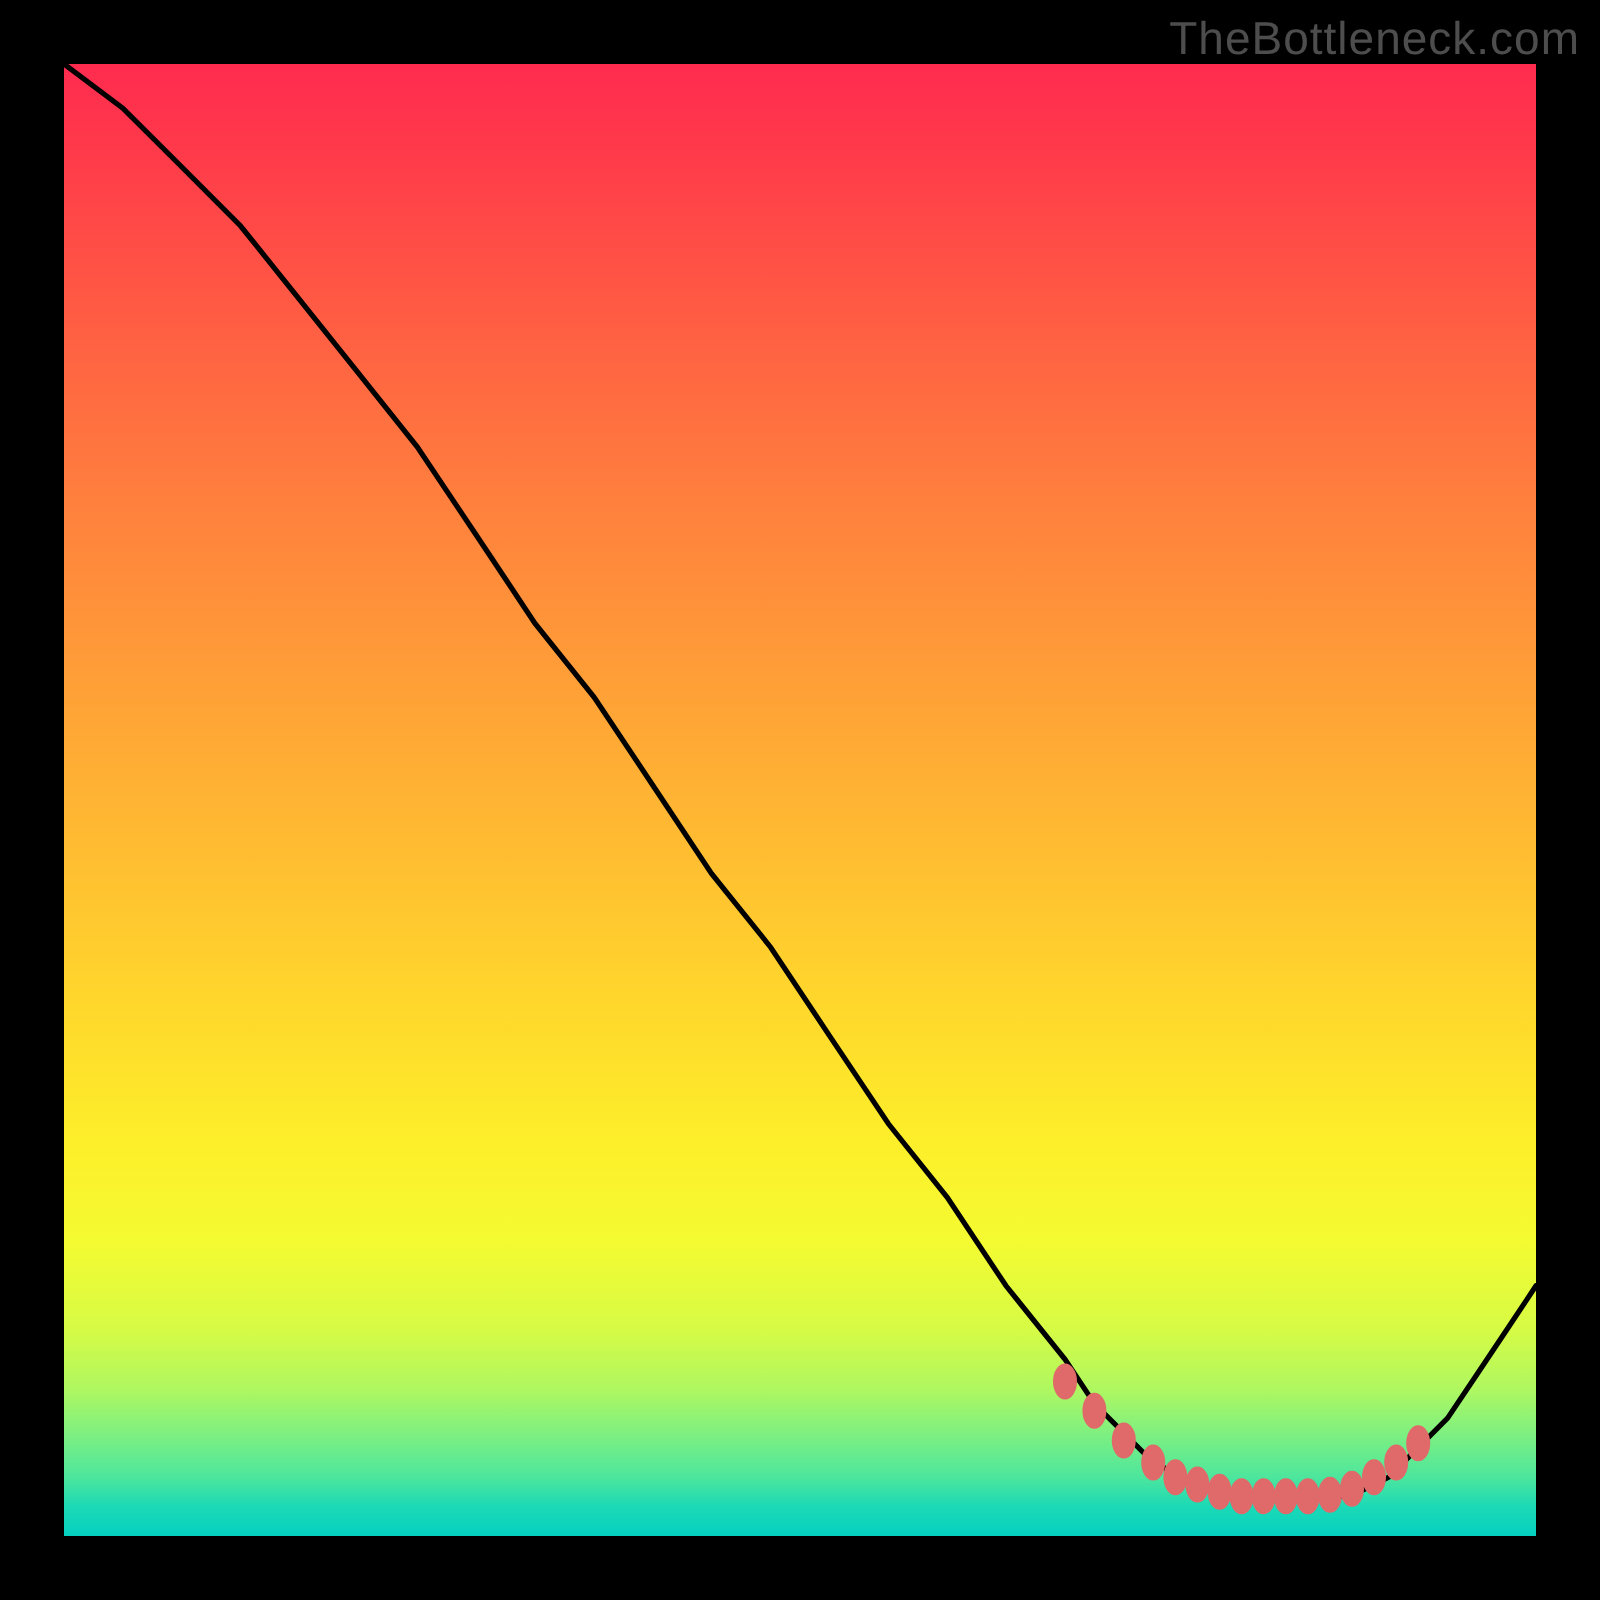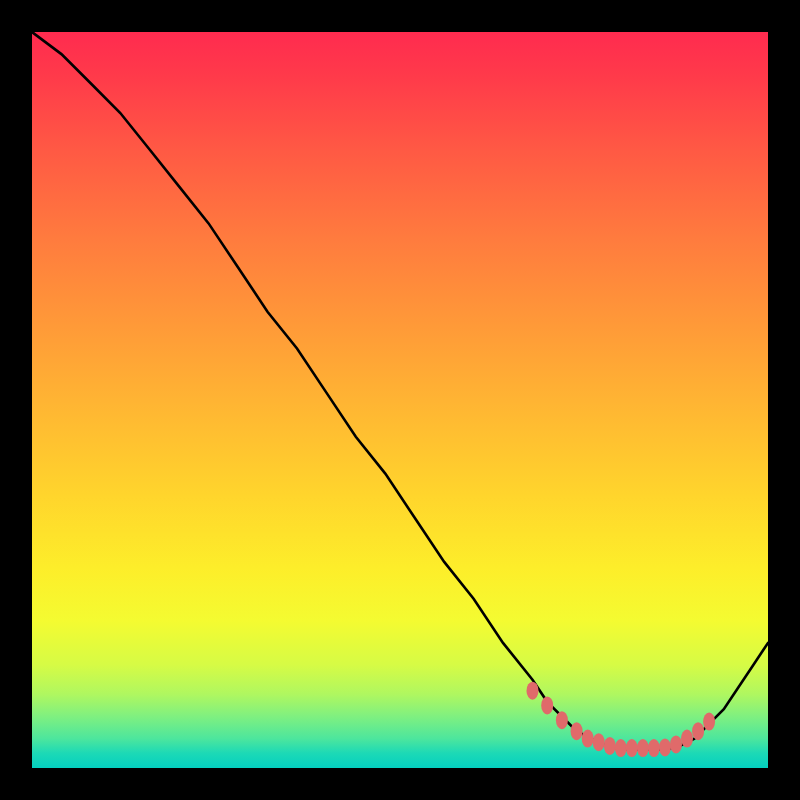--- a/index.html
+++ b/index.html
@@ -58,20 +58,21 @@
     left: 0;
     top: 0;
     width: 736px;
     height: 736px;
   }
 </style>
 </head>
 <body>
 
 <div class="frame">
+  <div class="watermark">TheBottleneck.com</div>
   <div class="plot-area">
     <svg class="curve" viewBox="0 0 736 736">
       <path id="curve-path" fill="none" stroke="#000" stroke-width="2.6" stroke-linecap="round" d="M0.0 0.0 L29.4 22.1 L58.9 51.5 L88.3 81.0 L117.8 117.8 L147.2 154.6 L176.6 191.4 L206.1 235.5 L235.5 279.7 L265.0 316.5 L294.4 360.6 L323.8 404.8 L353.3 441.6 L382.7 485.8 L412.2 529.9 L441.6 566.7 L471.0 610.9 L500.5 647.7 L515.2 669.8 L529.9 684.5 L544.6 699.2 L559.4 706.6 L574.1 713.9 L588.8 717.6 L603.5 717.6 L618.2 717.6 L633.0 717.6 L647.7 713.9 L662.4 706.6 L677.1 691.8 L691.8 677.1 L706.6 655.0 L721.3 633.0 L736.0 610.9"></path>
       <g id="markers">
           <ellipse cx="500.5" cy="658.7" rx="6" ry="9" fill="#e06a6a"></ellipse>
           <ellipse cx="515.2" cy="673.4" rx="6" ry="9" fill="#e06a6a"></ellipse>
           <ellipse cx="529.9" cy="688.2" rx="6" ry="9" fill="#e06a6a"></ellipse>
           <ellipse cx="544.6" cy="699.2" rx="6" ry="9" fill="#e06a6a"></ellipse>
           <ellipse cx="555.7" cy="706.6" rx="6" ry="9" fill="#e06a6a"></ellipse>
           <ellipse cx="566.7" cy="710.2" rx="6" ry="9" fill="#e06a6a"></ellipse>

